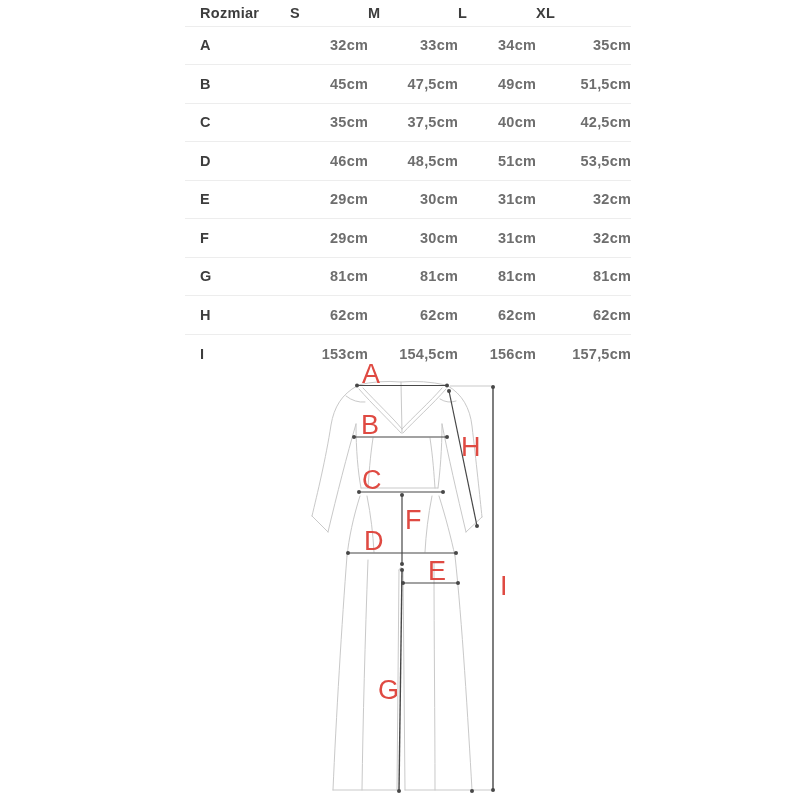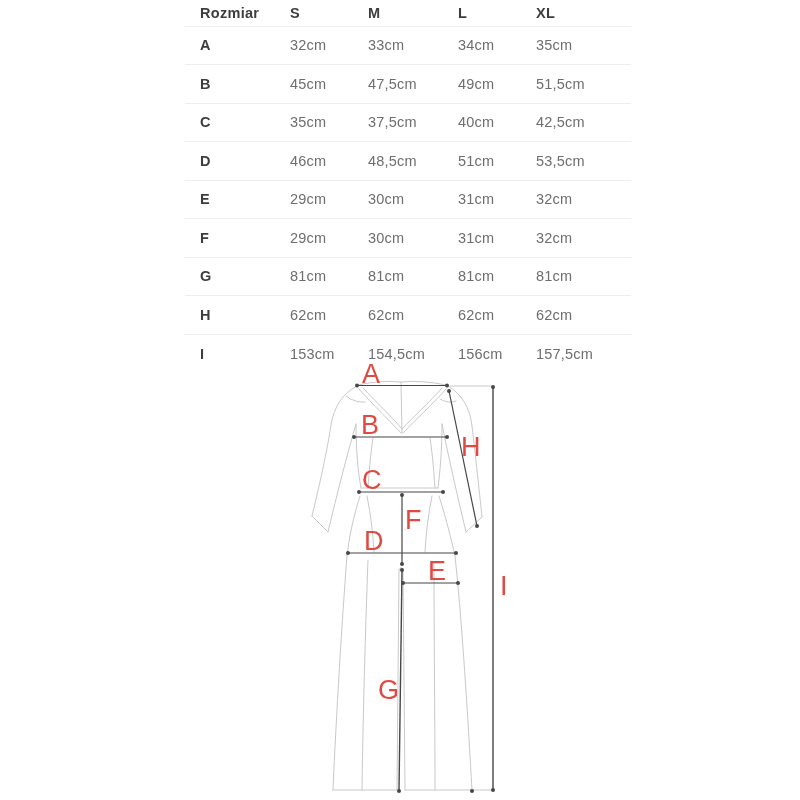--- a/index.html
+++ b/index.html
@@ -11,21 +11,21 @@
   .size-table{
     position:absolute;left:185px;top:0;width:446px;
     border-collapse:collapse;table-layout:fixed;
   }
   .size-table th{
     text-align:left;font-size:14.5px;font-weight:700;
     color:var(--heading,#3d3d3d);letter-spacing:.3px;padding:0;
     vertical-align:middle;
   }
   .size-table td{
-    text-align:left;font-size:14.5px;font-weight:400;
+    text-align:right;font-size:14.5px;font-weight:700;
     color:var(--value,#6e6e6e);letter-spacing:.2px;padding:0;
     vertical-align:middle;
   }
   .size-table th:first-child,.size-table td:first-child{padding-left:15px}
   .size-table thead tr{height:26px}
   .size-table tbody tr{height:38.5px}
   .size-table thead tr,
   .size-table tbody tr:not(:last-child){border-bottom:1px solid var(--divider,#ededed)}
   
   .diagram{position:absolute;left:0;top:0;width:800px;height:800px}

